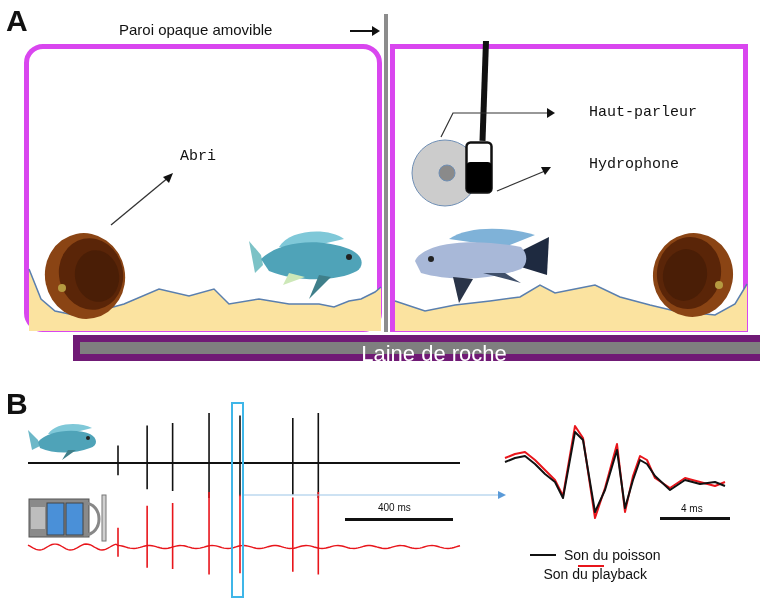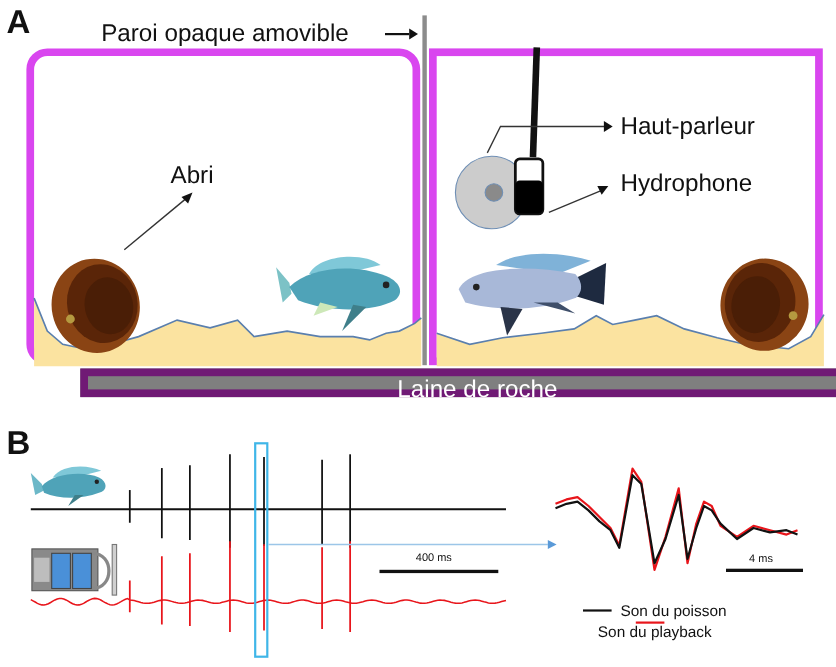--- a/index.html
+++ b/index.html
@@ -1,22 +1,22 @@
 <!DOCTYPE html>
 <html><head>
 <meta charset="utf-8">
 <style>
   html, body { margin: 0; padding: 0; background: #ffffff; }
   body { width: 760px; height: 606px; position: relative; overflow: hidden;
          font-family: "Liberation Sans", sans-serif; color: #111; }
   .abs { position: absolute; }
   .panel-letter { font-weight: bold; font-size: 30px; line-height: 30px; }
-  .label { font-size: 22px; line-height: 24px; white-space: nowrap; }
+  .label { font-size: 15px; line-height: 24px; white-space: nowrap; margin-left: 27px; }
   .small { font-size: 10px; line-height: 15px; white-space: nowrap; }
-  .tank { position: absolute; border: 7px solid #d946ef; box-sizing: border-box; background: #fff; }
+  .tank { position: absolute; border: 5px solid #d946ef; box-sizing: border-box; background: #fff; font-family: Liberation Mono, monospace; }
   .base { position: absolute; background: #7f7f7f; border: 7px solid #701a75; box-sizing: border-box;
           color: #ffffff; font-size: 22px; line-height: 24px; text-align: center; margin-left: 48px; }
   svg { position: absolute; overflow: visible; }
 </style>
 </head>
 <body>
 
 <div class="abs panel-letter" style="left:6px; top:6px;">A</div>
 
 <div class="abs label" style="left:92px; top:18px;">Paroi opaque amovible</div>

